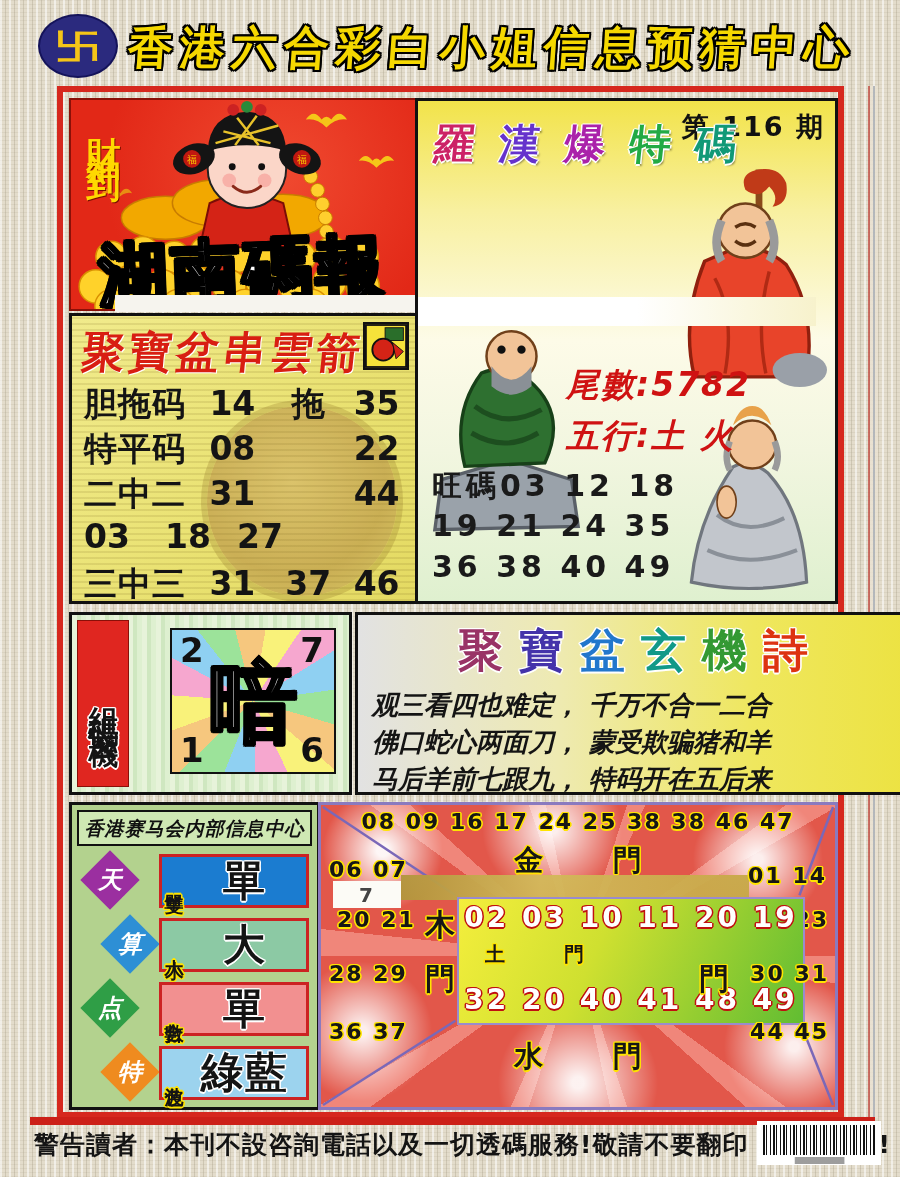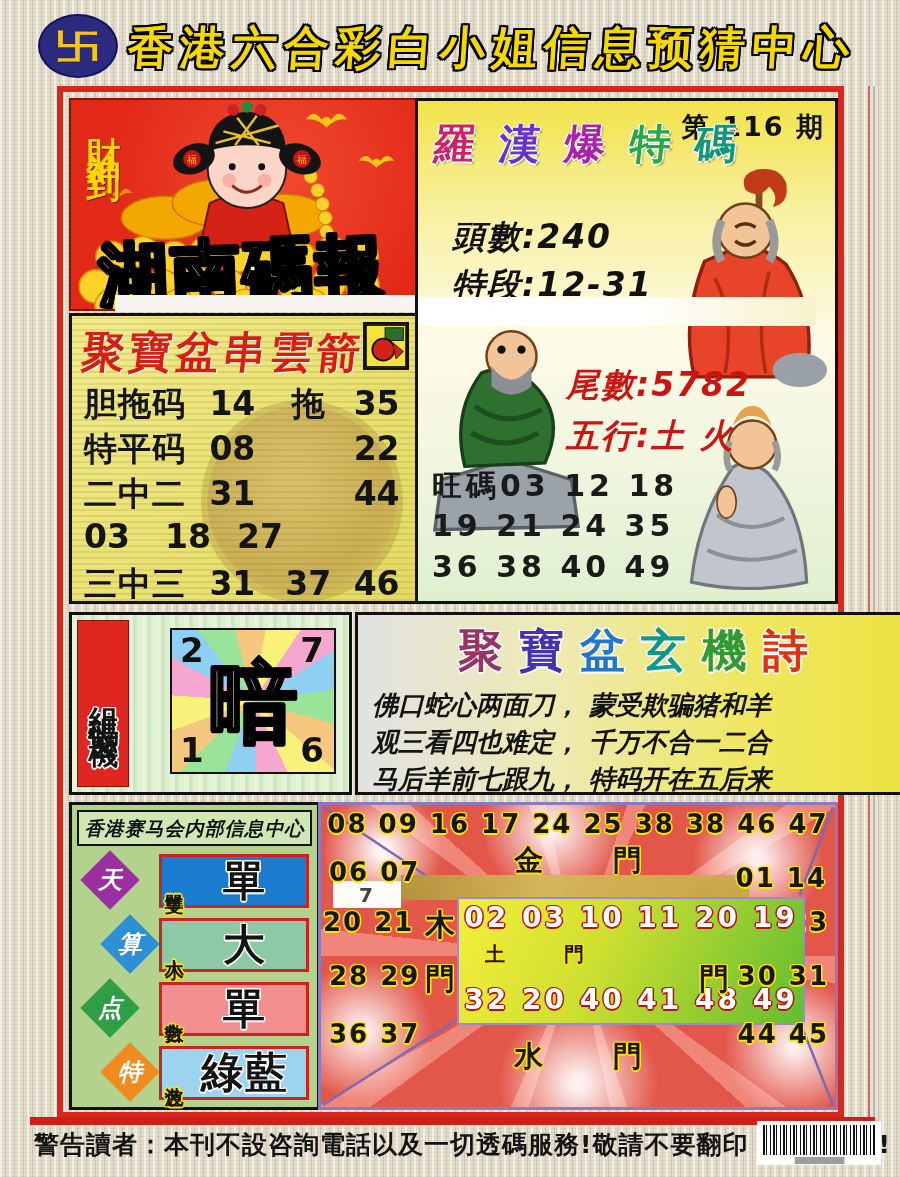--- a/index.html
+++ b/index.html
@@ -112,21 +112,21 @@
   .grid{ position:absolute; left:255px; top:710px; width:520px; height:308px; border:3px solid #8a7abf;
     background:
       radial-gradient(circle at 12% 15%, rgba(255,255,255,.95) 0 6px, rgba(255,255,255,0) 60px),
       radial-gradient(circle at 45% 8%, rgba(255,255,255,.9) 0 5px, rgba(255,255,255,0) 70px),
       radial-gradient(circle at 85% 18%, rgba(255,255,255,.9) 0 5px, rgba(255,255,255,0) 65px),
       radial-gradient(circle at 8% 75%, rgba(255,255,255,.9) 0 5px, rgba(255,255,255,0) 70px),
       radial-gradient(circle at 50% 92%, rgba(255,255,255,.92) 0 6px, rgba(255,255,255,0) 80px),
       radial-gradient(circle at 92% 80%, rgba(255,255,255,.9) 0 5px, rgba(255,255,255,0) 70px),
       repeating-conic-gradient(from 0deg at 50% 50%, #e2574a 0 18deg, #f0867a 18deg 24deg, #e2574a 24deg 36deg),
       #e2574a; }
-  .grid .num{ position:absolute; font-size:26px; font-weight:900; color:#161616; letter-spacing:2px; white-space:nowrap; }
+  .grid .num{ position:absolute; font-size:22px; font-weight:900; color:#161616; letter-spacing:2px; white-space:nowrap; }
   .grid .gate{ position:absolute; font-size:29px; font-weight:900; color:#161616; letter-spacing:26px; white-space:nowrap;font-family:Liberation Mono, monospace; }
   .grid-lines{ position:absolute; inset:0; width:100%; height:100%; }
   .centerbox{ position:absolute; left:136px; top:92px; width:348px; height:128px; border:2px solid #9a8ccc;
     background:linear-gradient(115deg,#f4ee3c,#cfe030 40%,#61bd32); }
   .centerbox .inum{ position:absolute; left:0; right:0; text-align:center; font-size:28px; font-weight:900;
     color:#fff; letter-spacing:3px;
     text-shadow:1.5px 0 0 #c01010,-1.5px 0 0 #c01010,0 1.5px 0 #c01010,0 -1.5px 0 #c01010,1px 1px 0 #c01010,-1px -1px 0 #c01010; }
   .censor-b{ position:absolute; left:80px; top:70px; width:348px; height:25px;
     background:linear-gradient(90deg,#b2953c,#d3b95a 40%,#c7a847); opacity:.95; }
   .censor-b2{ position:absolute; left:12px; top:76px; width:68px; height:27px; background:#fcfbf6; }
@@ -305,24 +305,20 @@
         <ellipse cx="36" cy="70" rx="6" ry="10" fill="#f2c498" stroke="#70401a"></ellipse>
       </svg>
       <div class="issue">第 116 期</div>
       <div class="luohan-title">
         <span style="color:#cc2266">羅</span>
         <span style="color:#6633cc">漢</span>
         <span style="color:#aa22aa">爆</span>
         <span style="color:#22aa44">特</span>
         <span style="color:#119977">碼</span>
       </div>
-      <div class="head-lines">
-        <div>頭數:240</div>
-        <div>特段:12-31</div>
-      </div>
       <div class="censor-a"></div>
       <div class="red-lines">
         <div>尾數:5782</div>
         <div>五行:土 火</div>
       </div>
       <div class="wangma">
         <div>旺碼03 12 18</div>
         <div>19 21 24 35</div>
         <div>36 38 40 49</div>
       </div>
@@ -339,22 +335,22 @@
         <span class="c br">6</span>
         <span class="mid">暗</span>
       </div>
     </div>
 
     <div class="poem">
       <div class="poem-title">
         <span style="color:#993366" class="ol-w">聚</span><span style="color:#4433aa" class="ol-w">寶</span><span style="color:#2277cc" class="ol-w">盆</span><span style="color:#119988" class="ol-w">玄</span><span style="color:#339933" class="ol-w">機</span><span style="color:#dd3311" class="ol-w">詩</span>
       </div>
       <div class="poem-lines">
+        <div>观三看四也难定， 千万不合一二合</div>
         <div>佛口蛇心两面刀， 蒙受欺骗猪和羊</div>
-        <div>观三看四也难定， 千万不合一二合</div>
         <div>马后羊前七跟九， 特码开在五后来</div>
       </div>
     </div>
 
     <div class="hkjc">
       <div class="hkjc-title">香港赛马会内部信息中心</div>
       <div class="hk-row" style="top:46px">
         <div class="hk-diamond" style="left:12px;background:#9b2fa0">
             <span>天</span>
           </div>
@@ -399,21 +395,21 @@
         <line x1="2" y1="306" x2="136" y2="220" stroke="#7a68b8" stroke-width="2.5"></line>
         <line x1="518" y1="306" x2="484" y2="220" stroke="#7a68b8" stroke-width="2.5"></line>
       </svg>
       <div class="num ol-y" style="top:4px;left:0;right:0;text-align:center">08 09 16 17 24 25 38 38 46 47</div>
       <div class="gate ol-y" style="top:36px;left:0;right:0;text-align:center;text-indent:26px">金 門</div>
       <div class="censor-b"></div>
       <div class="censor-b2"></div>
       <div class="stray">7</div>
       <div class="num ol-y" style="top:52px;left:8px">06 07</div>
       <div class="num ol-y" style="top:58px;right:8px">01 14</div>
-      <div class="num ol-y" style="top:102px;left:2px">20 21</div>
+      <div class="num ol-y" style="top:102px;left:16px">20 21</div>
       <div class="num ol-y" style="top:100px;left:104px;font-size:30px">木</div>
       <div class="num ol-y" style="top:100px;right:104px;font-size:30px">火</div>
       <div class="num ol-y" style="top:102px;right:6px">22 23</div>
       <div class="centerbox">
         <div class="inum" style="top:2px">02 03 10 11 20 19</div>
         <div class="num ol-y" style="top:42px;left:0;right:0;text-align:left;font-size:20px;letter-spacing:26px;text-indent:26px">土 門</div>
         <div class="inum" style="top:84px">32 20 40 41 48 49</div>
       </div>
       <div class="num ol-y" style="top:156px;left:8px">28 29</div>
       <div class="num ol-y" style="top:154px;left:104px;font-size:30px">門</div>

